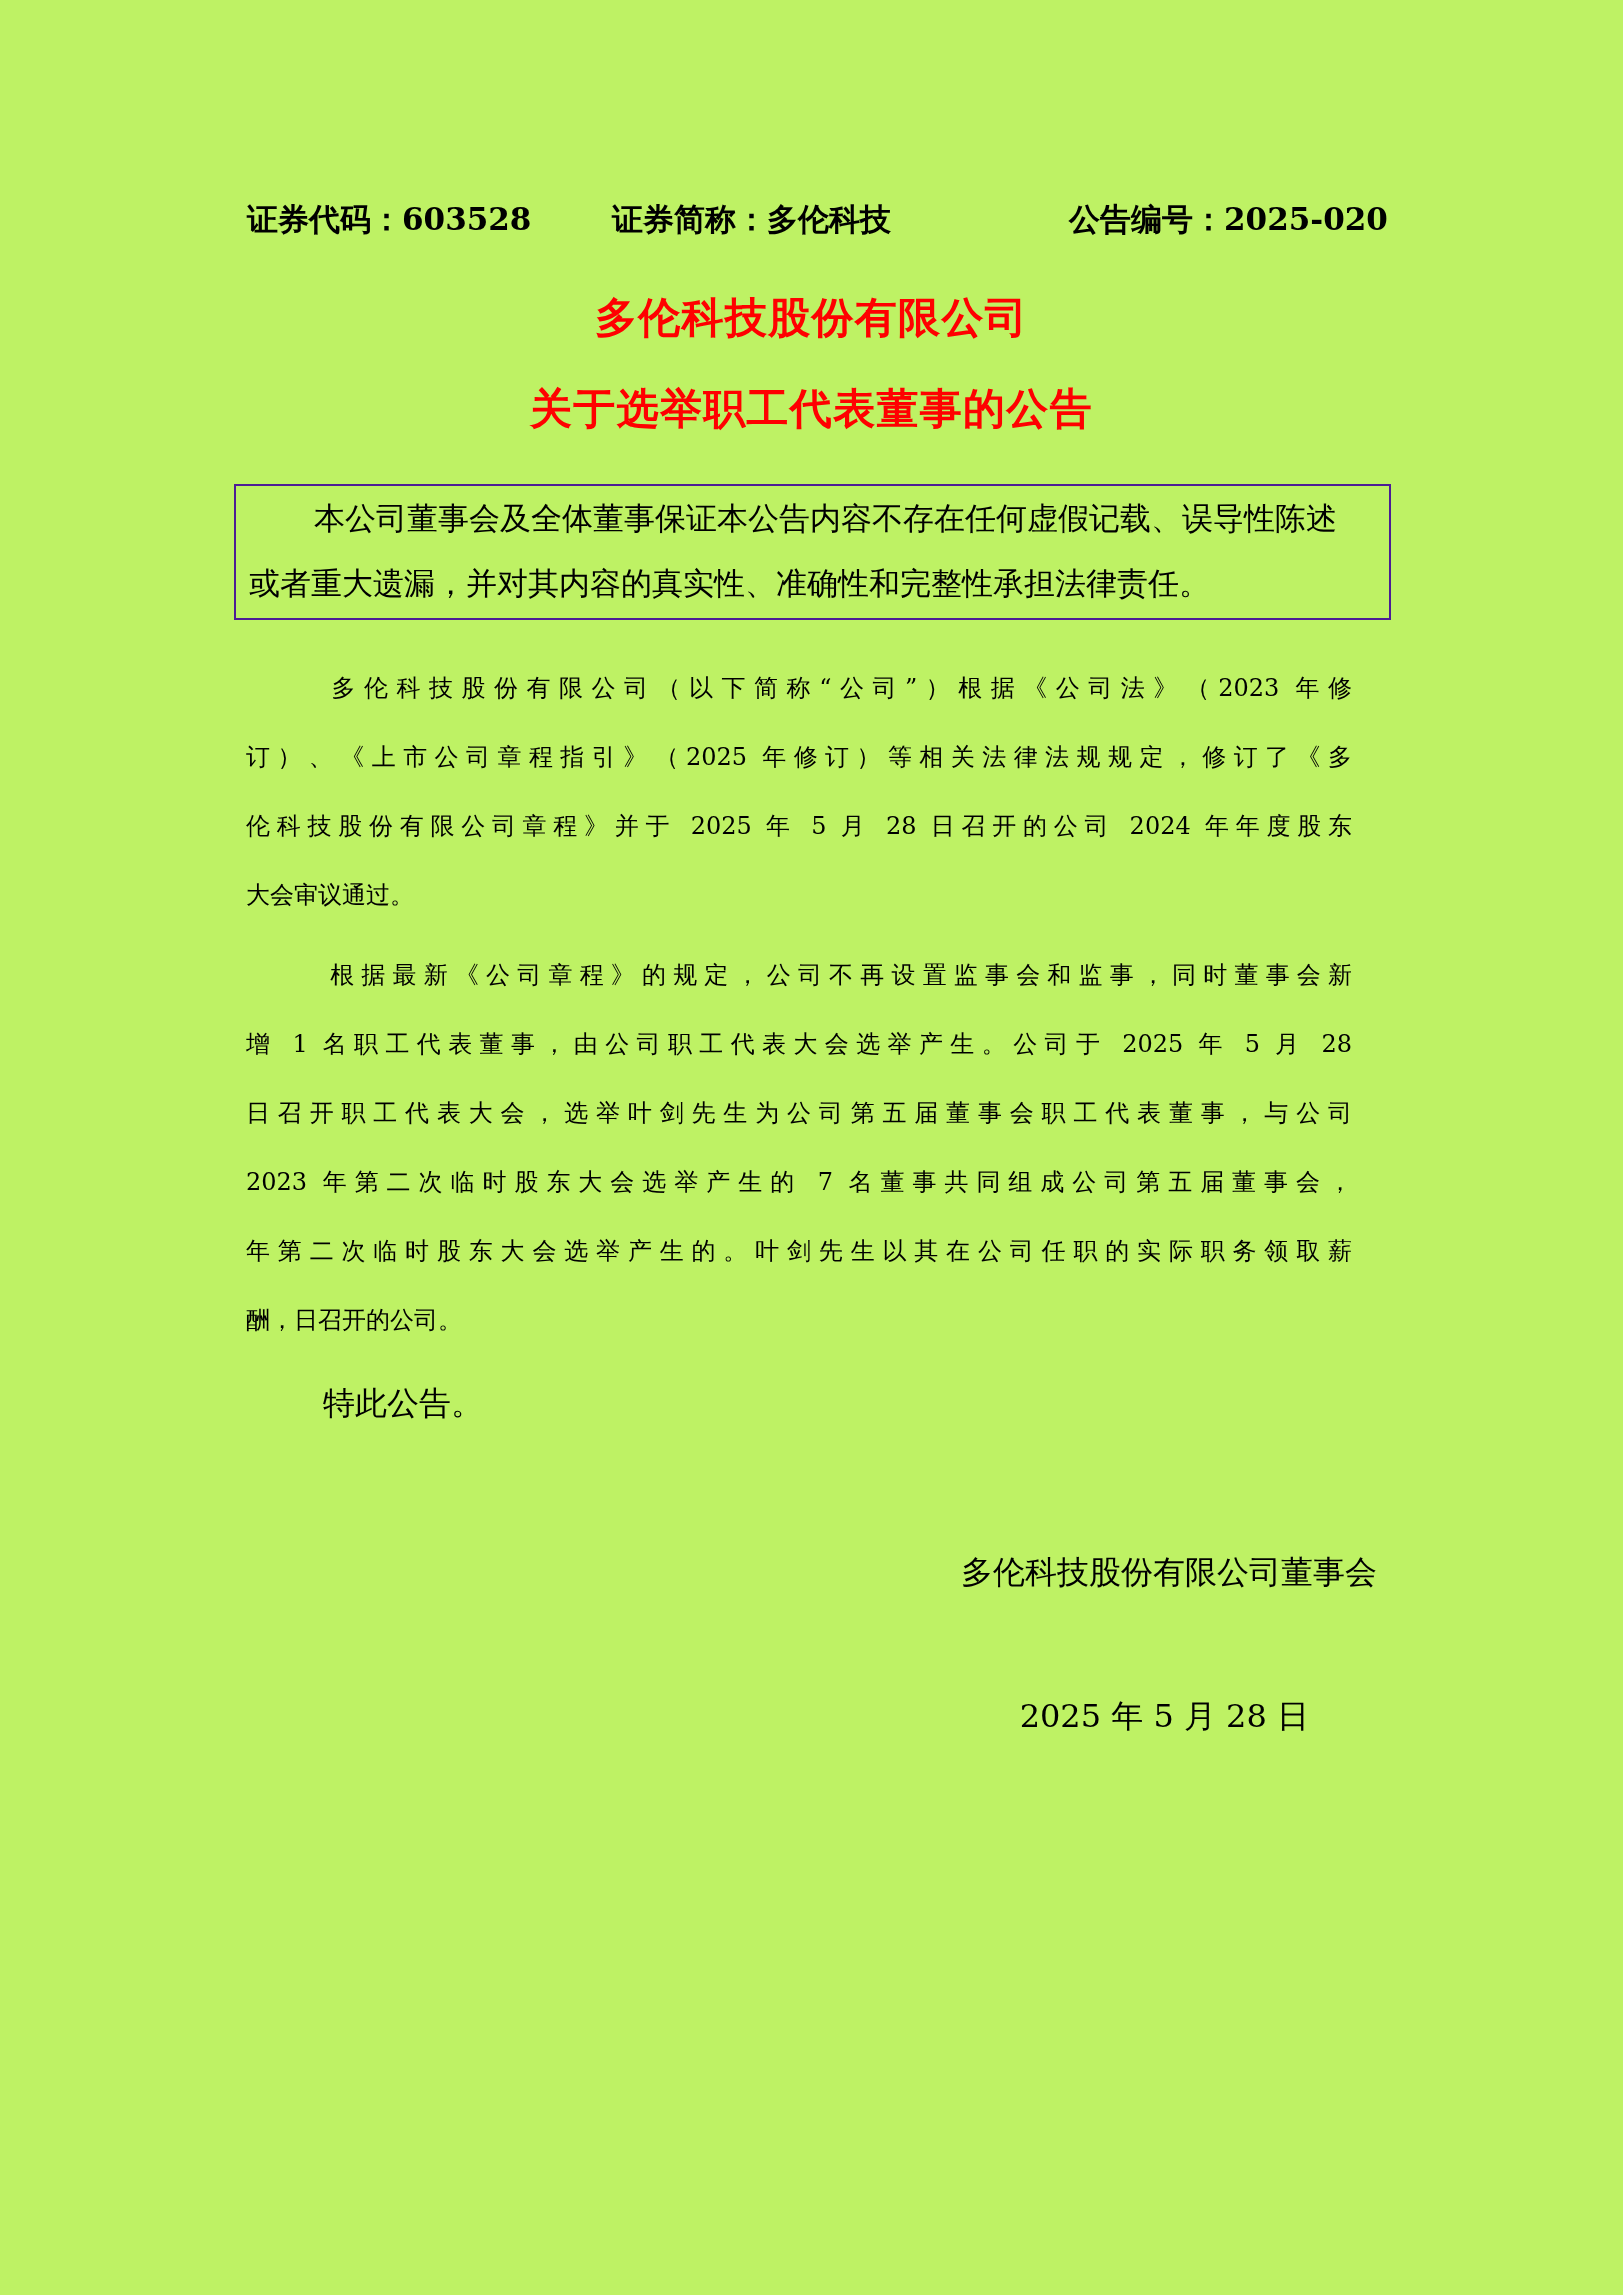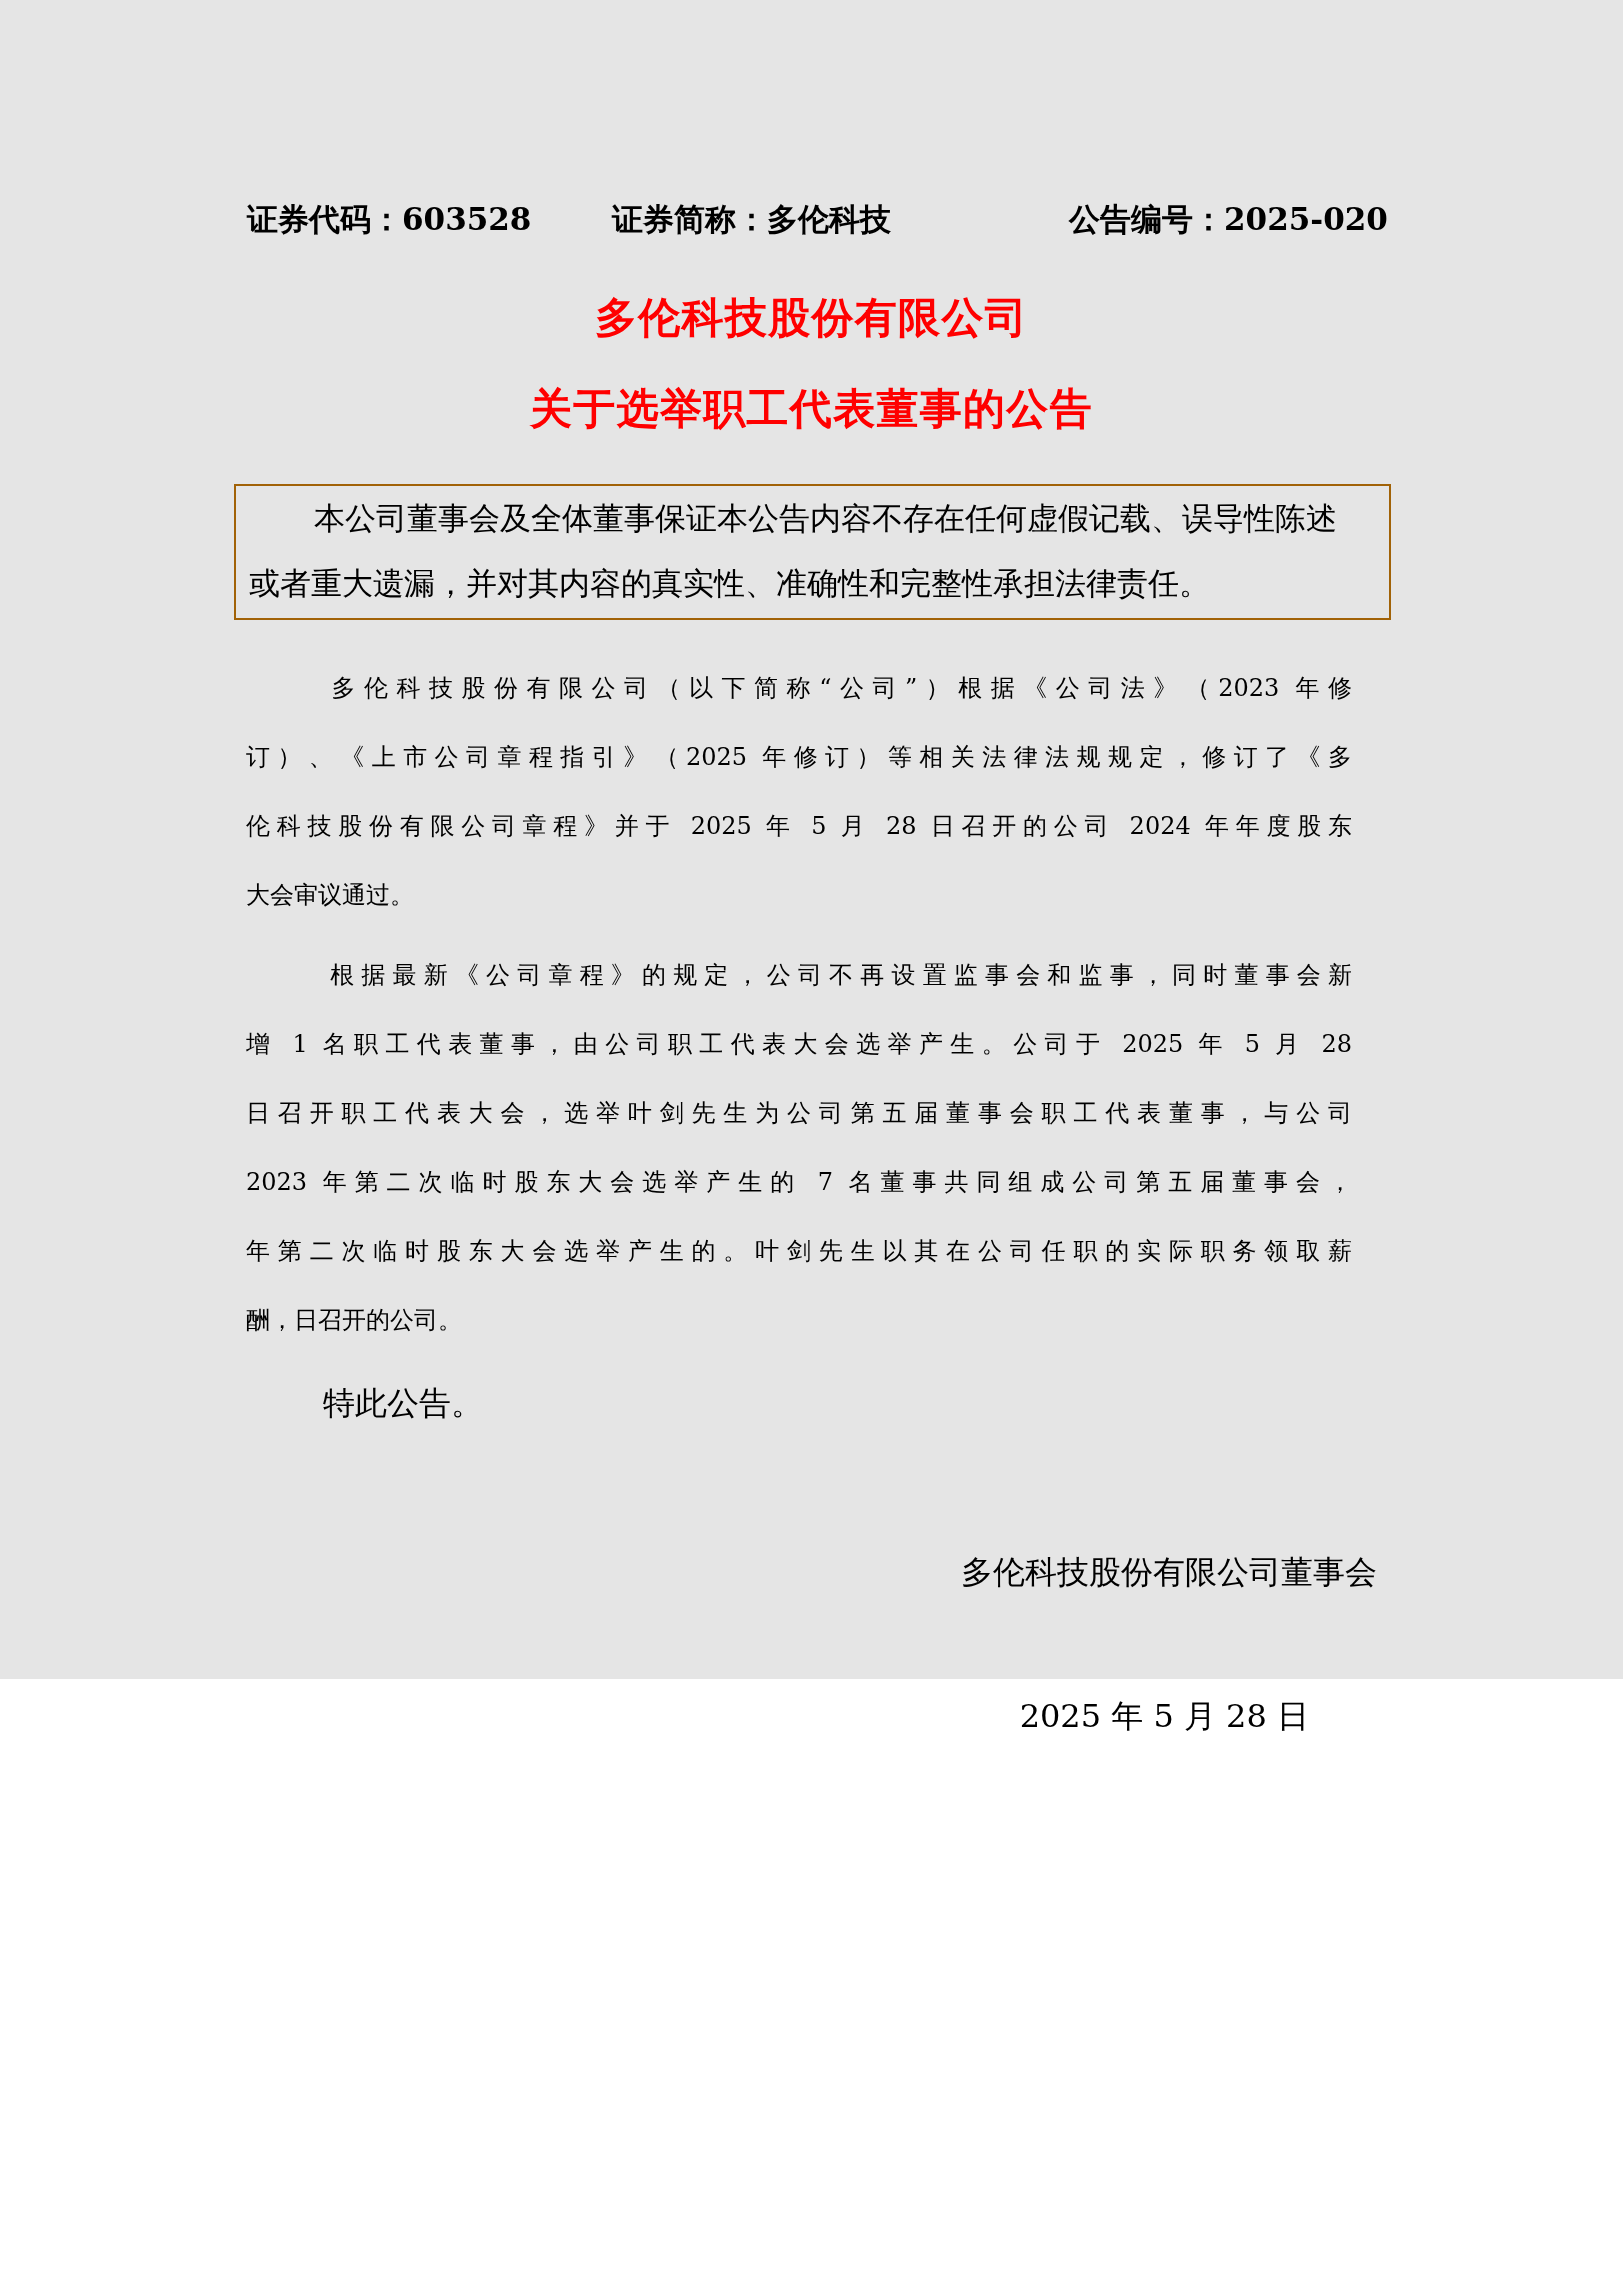--- a/index.html
+++ b/index.html
@@ -1,34 +1,34 @@
 <!DOCTYPE html>
 <html style="font-size:10.5px"><head>
 <meta charset="utf-8">
 <style>
   html, body { margin: 0; padding: 0; background: #ffffff; }
   body { width: 1623px; height: 2295px; position: relative; overflow: hidden;
          font-family: "DejaVu Serif", "Liberation Serif", serif; color: #000; }
-  .page { position: absolute; left: 0; top: 0; width: 1623px; height: 1679px; background: #e5e5e5; }
+  .page { position: absolute; left: 0; top: 0; width: 1623px; height: 2295px; background: #bef264; }
 
   .header-line { position: absolute; top: 196px; left: 247px; width: 1106px; height: 46px;
                  font-size: 31px; font-weight: bold; line-height: 46px; }
   .header-line span { position: absolute; top: 0; white-space: nowrap; }
   .h-code { left: 0; }
   .h-name { left: 365px; }
   .h-num  { left: 822px; }
 
   .title { position: absolute; left: 0; width: 1623px; text-align: center; color: #ff0000;
            font-family: "DejaVu Sans", "Liberation Sans", sans-serif; font-weight: bold;
            font-size: 42px; line-height: 52px; letter-spacing: 1.3px; }
   .title-1 { top: 292px; }
   .title-2 { top: 383px; }
 
   .disclaimer { position: absolute; left: 234px; top: 484px; width: 1153px; height: 132px;
-                border: 2px solid #a16207; box-sizing: content-box; }
+                border: 2px solid #4c1d95; box-sizing: content-box; }
   .disclaimer p { margin: 0; position: absolute; left: 13px; width: 1132px;
                   font-size: 31px; line-height: 65px; text-align: justify; }
   .disclaimer .d1 { top: 0; text-indent: 65px; }
   .disclaimer .d2 { top: 65px; }
 
   .body-para { position: absolute; left: 246px; width: 1106px; margin: 0;
                font-size: 24px; line-height: 69px; text-align: justify; text-justify: inter-character; }
   .body-para .line { display: block; white-space: nowrap; text-align-last: justify; }
   .body-para .line.last { text-align-last: left; }
   .p1 { top: 654px; }

